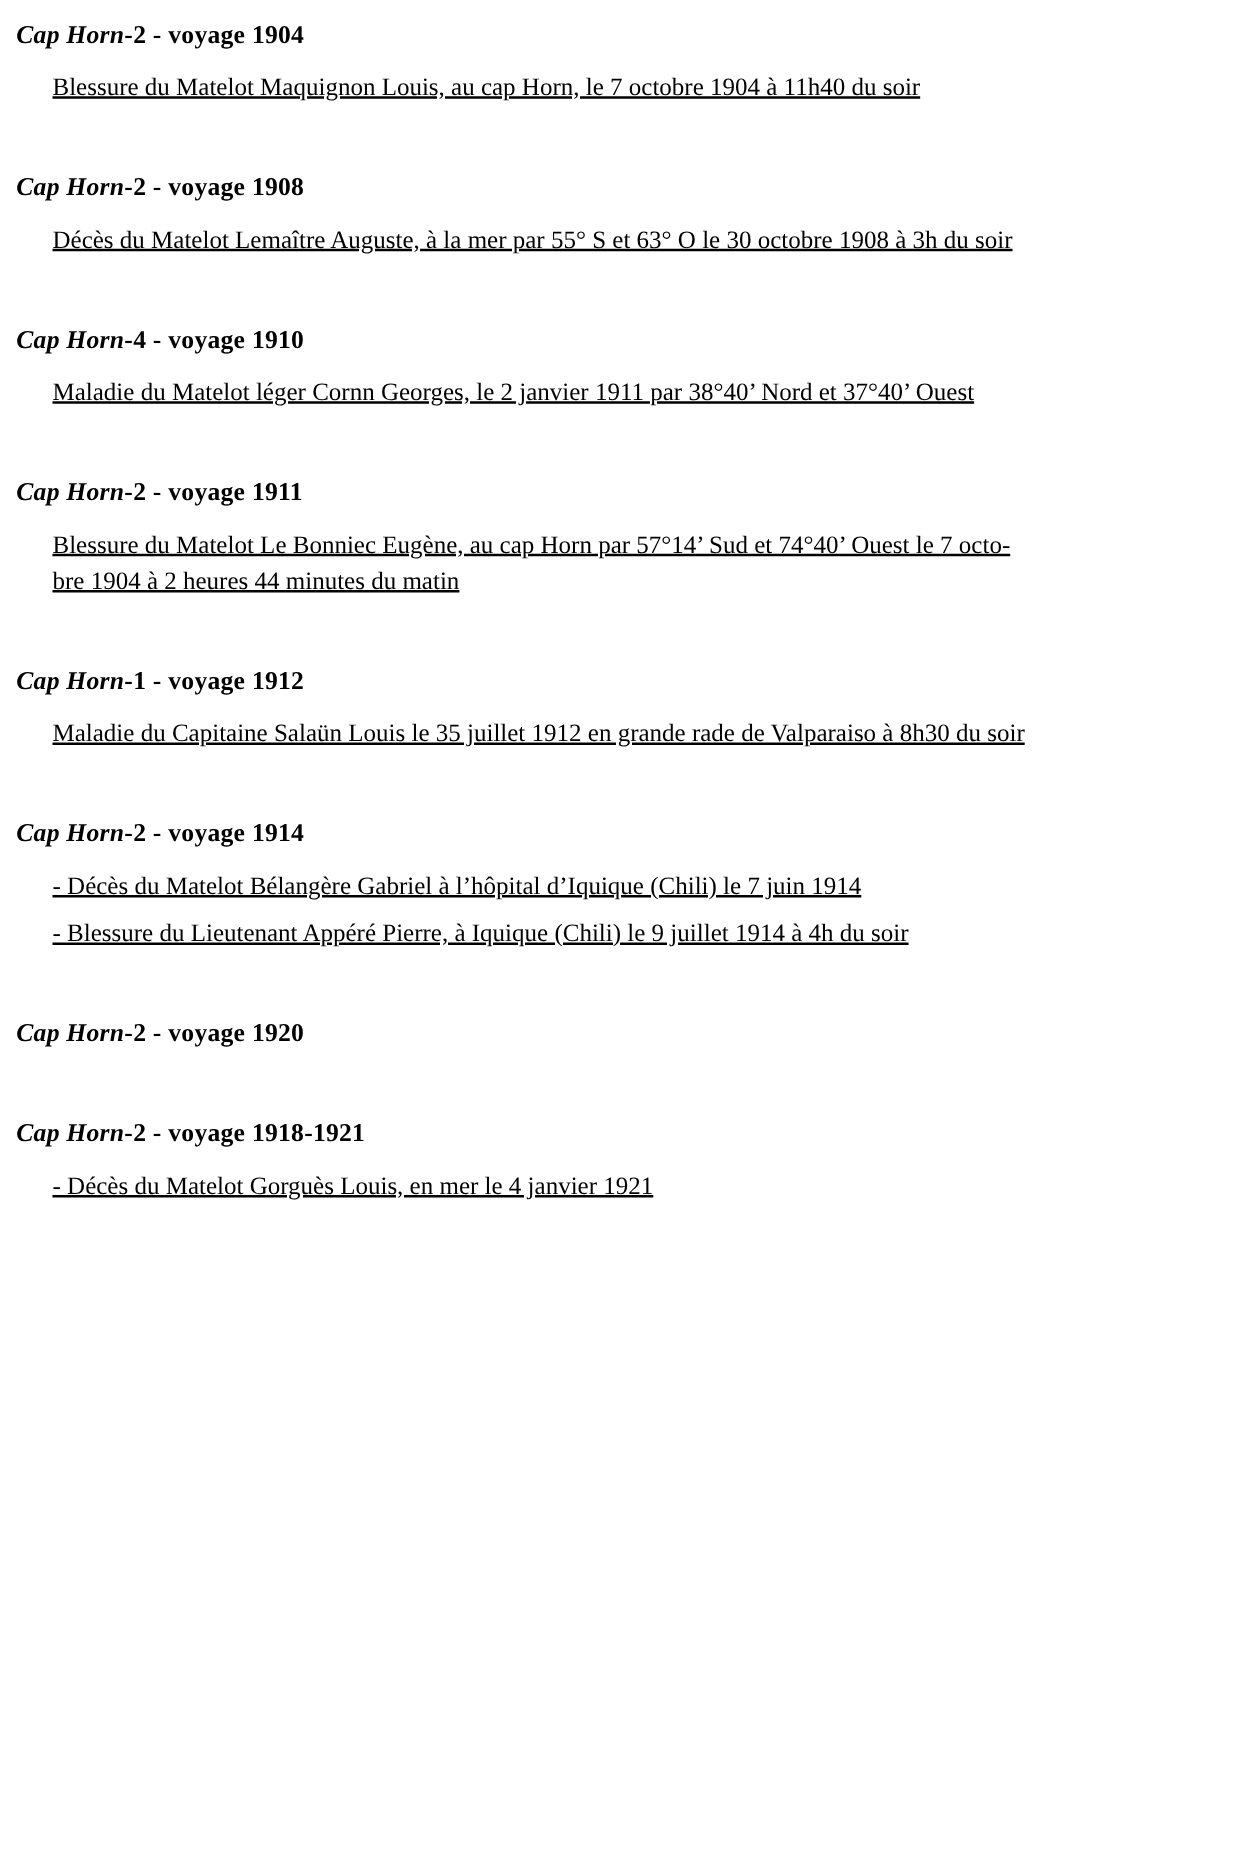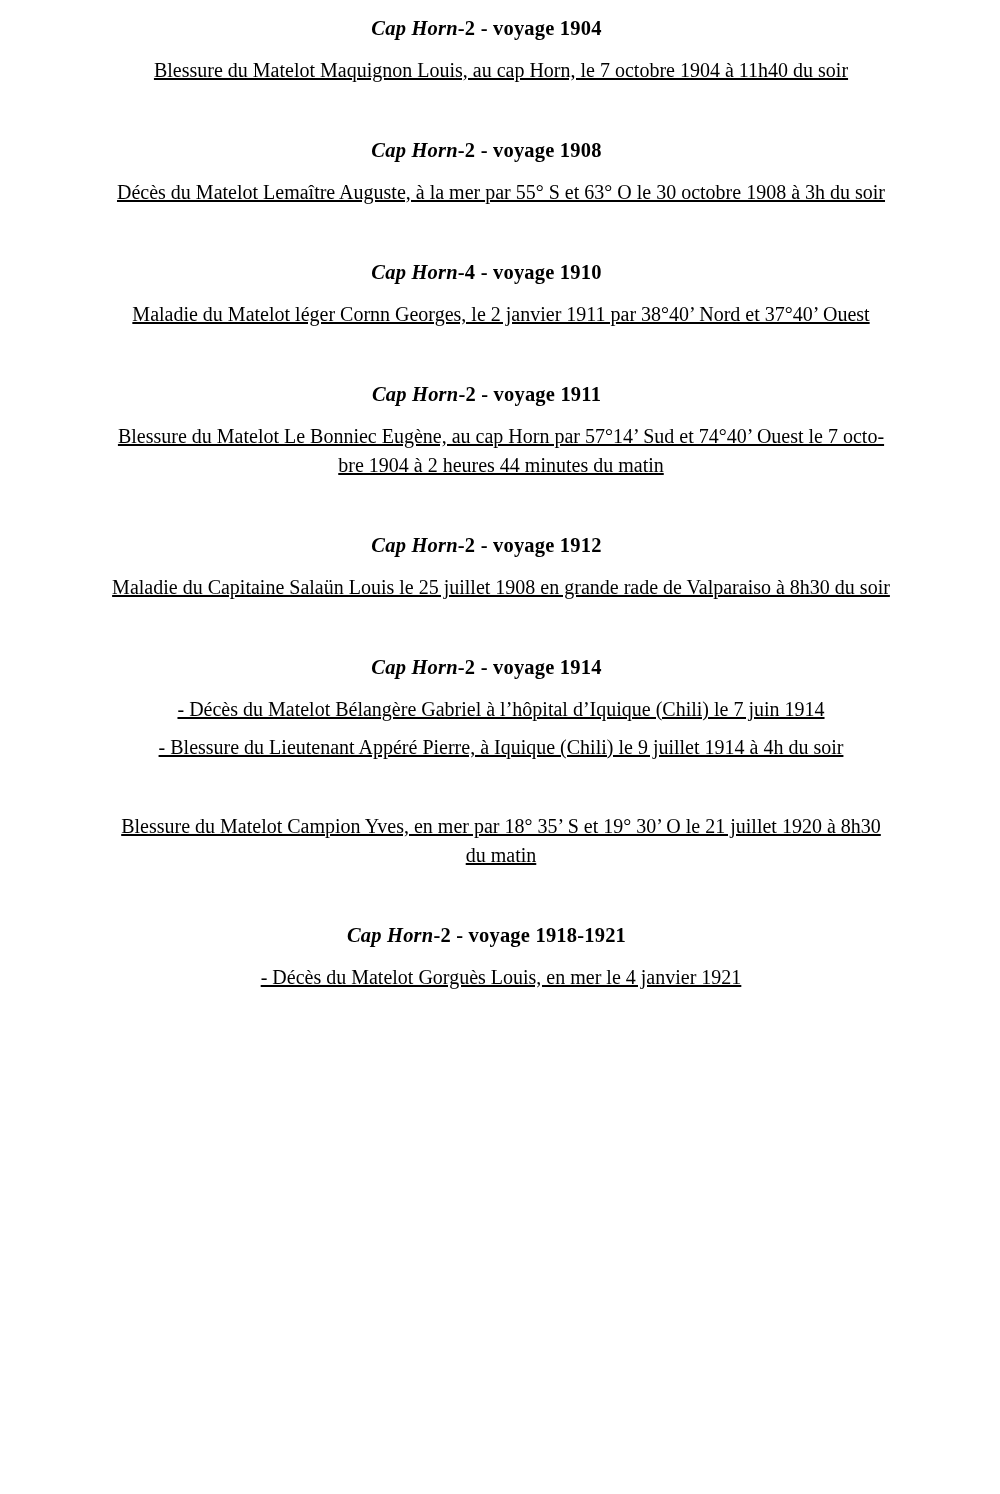--- a/index.html
+++ b/index.html
@@ -14,21 +14,20 @@
     background: #ffffff;
     color: #000000;
     font-family: "Liberation Serif", "DejaVu Serif", serif;
     font-size: 20px;
     box-sizing: border-box;
     padding: 13px 40px 0 13px;
     overflow: hidden;
   }
   section.voyage-section {
     margin: 0 0 50px 0;
-    text-align: center;
   }
   h3.voyage-heading {
     font-size: 20.5px;
     line-height: 30px;
     font-weight: bold;
     margin: 0 0 13px 0;
     letter-spacing: 0.2px;
   }
   h3.voyage-heading .heading-italic {
     font-style: italic;
@@ -56,29 +55,29 @@
       </section>
       <section class="voyage-section">
         <h3 class="voyage-heading"><span class="heading-italic">Cap Horn</span><span class="heading-rest">-4 - voyage 1910</span></h3>
         <p class="event-paragraph"><span>Maladie du Matelot léger Cornn Georges, le 2 janvier 1911 par 38°40’ Nord et 37°40’ Ouest</span></p>
       </section>
       <section class="voyage-section">
         <h3 class="voyage-heading"><span class="heading-italic">Cap Horn</span><span class="heading-rest">-2 - voyage 1911</span></h3>
         <p class="event-paragraph"><span>Blessure du Matelot Le Bonniec Eugène, au cap Horn par 57°14’ Sud et 74°40’ Ouest le 7 octo-</span><br><span>bre 1904 à 2 heures 44 minutes du matin</span></p>
       </section>
       <section class="voyage-section">
-        <h3 class="voyage-heading"><span class="heading-italic">Cap Horn</span><span class="heading-rest">-2 - voyage 1912</span></h3>
-        <p class="event-paragraph"><span>Maladie du Capitaine Salaün Louis le 25 juillet 1908 en grande rade de Valparaiso à 8h30 du soir</span></p>
+        <h3 class="voyage-heading"><span class="heading-italic">Cap Horn</span><span class="heading-rest">-1 - voyage 1912</span></h3>
+        <p class="event-paragraph"><span>Maladie du Capitaine Salaün Louis le 35 juillet 1912 en grande rade de Valparaiso à 8h30 du soir</span></p>
       </section>
       <section class="voyage-section">
         <h3 class="voyage-heading"><span class="heading-italic">Cap Horn</span><span class="heading-rest">-2 - voyage 1914</span></h3>
         <p class="event-paragraph"><span>- Décès du Matelot Bélangère Gabriel à l’hôpital d’Iquique (Chili) le 7 juin 1914</span></p>
         <p class="event-paragraph"><span>- Blessure du Lieutenant Appéré Pierre, à Iquique (Chili) le 9 juillet 1914 à 4h du soir</span></p>
       </section>
       <section class="voyage-section">
-        <p class="event-paragraph"><span>Blessure du Matelot Campion Yves, en mer par 18° 35’ S et 19° 30’ O le 21 juillet 1920 à 8h30</span><br><span>du matin</span></p>
+        <h3 class="voyage-heading"><span class="heading-italic">Cap Horn</span><span class="heading-rest">-2 - voyage 1920</span></h3>
       </section>
       <section class="voyage-section">
         <h3 class="voyage-heading"><span class="heading-italic">Cap Horn</span><span class="heading-rest">-2 - voyage 1918-1921</span></h3>
         <p class="event-paragraph"><span>- Décès du Matelot Gorguès Louis, en mer le 4 janvier 1921</span></p>
       </section>
     </div>
 </main>
 
 </body></html>

